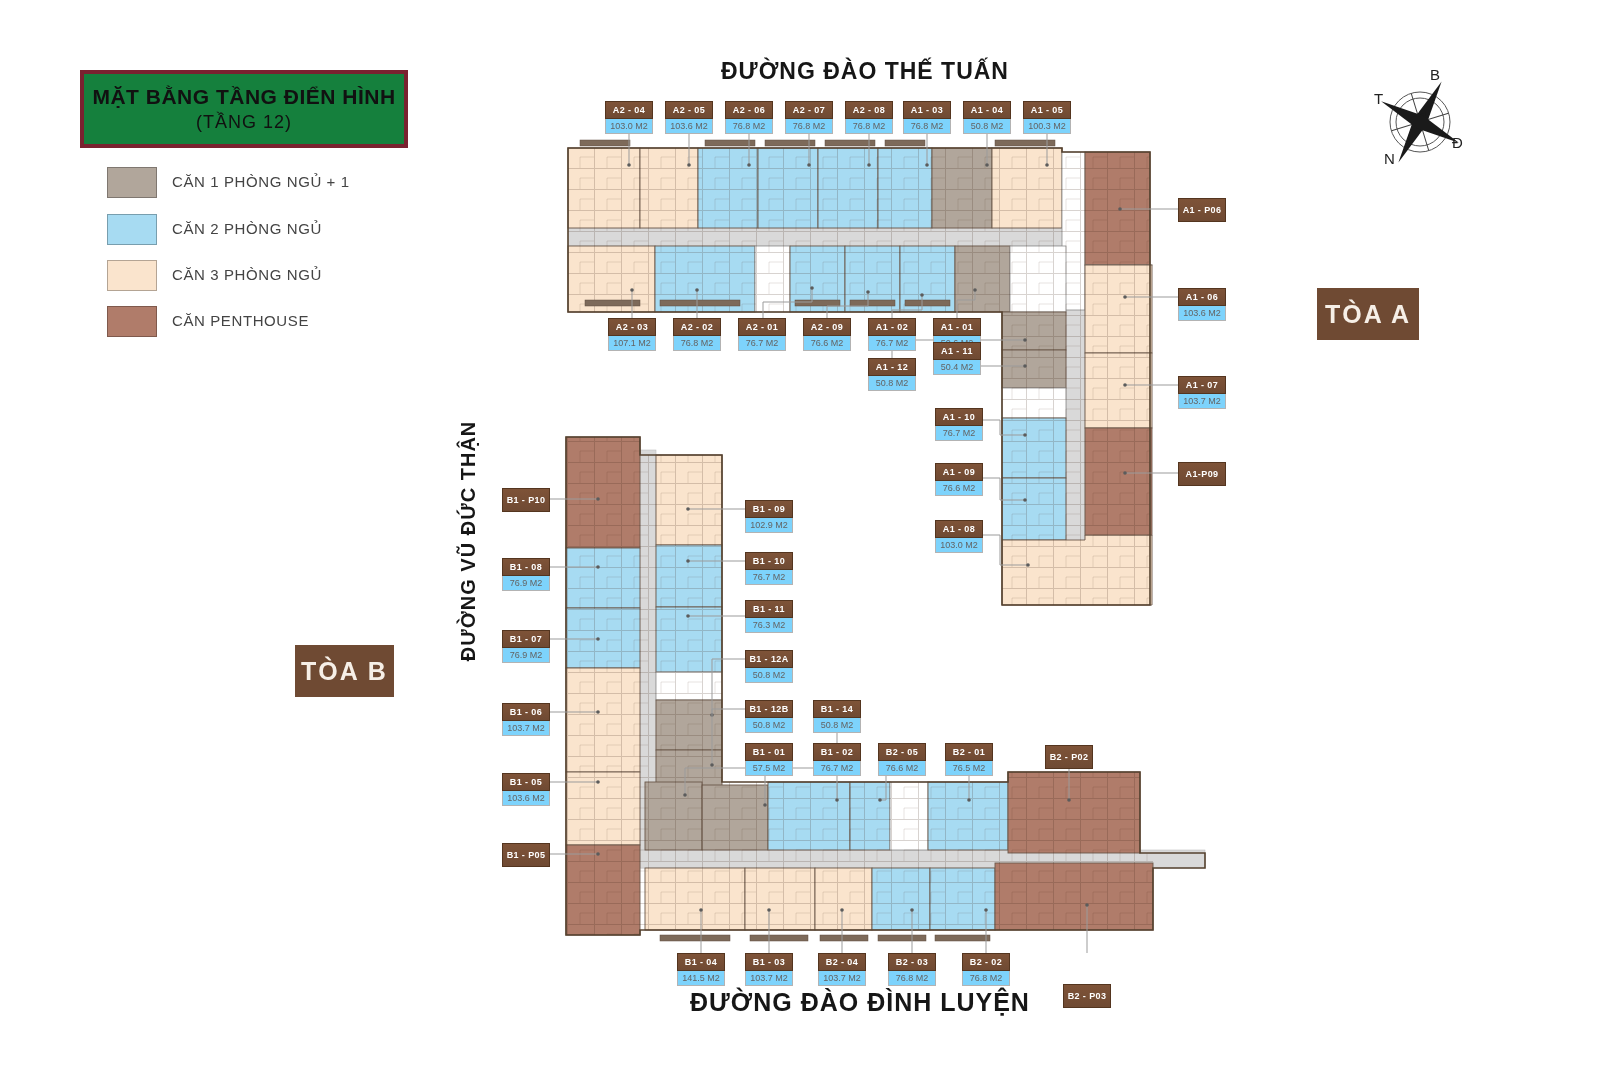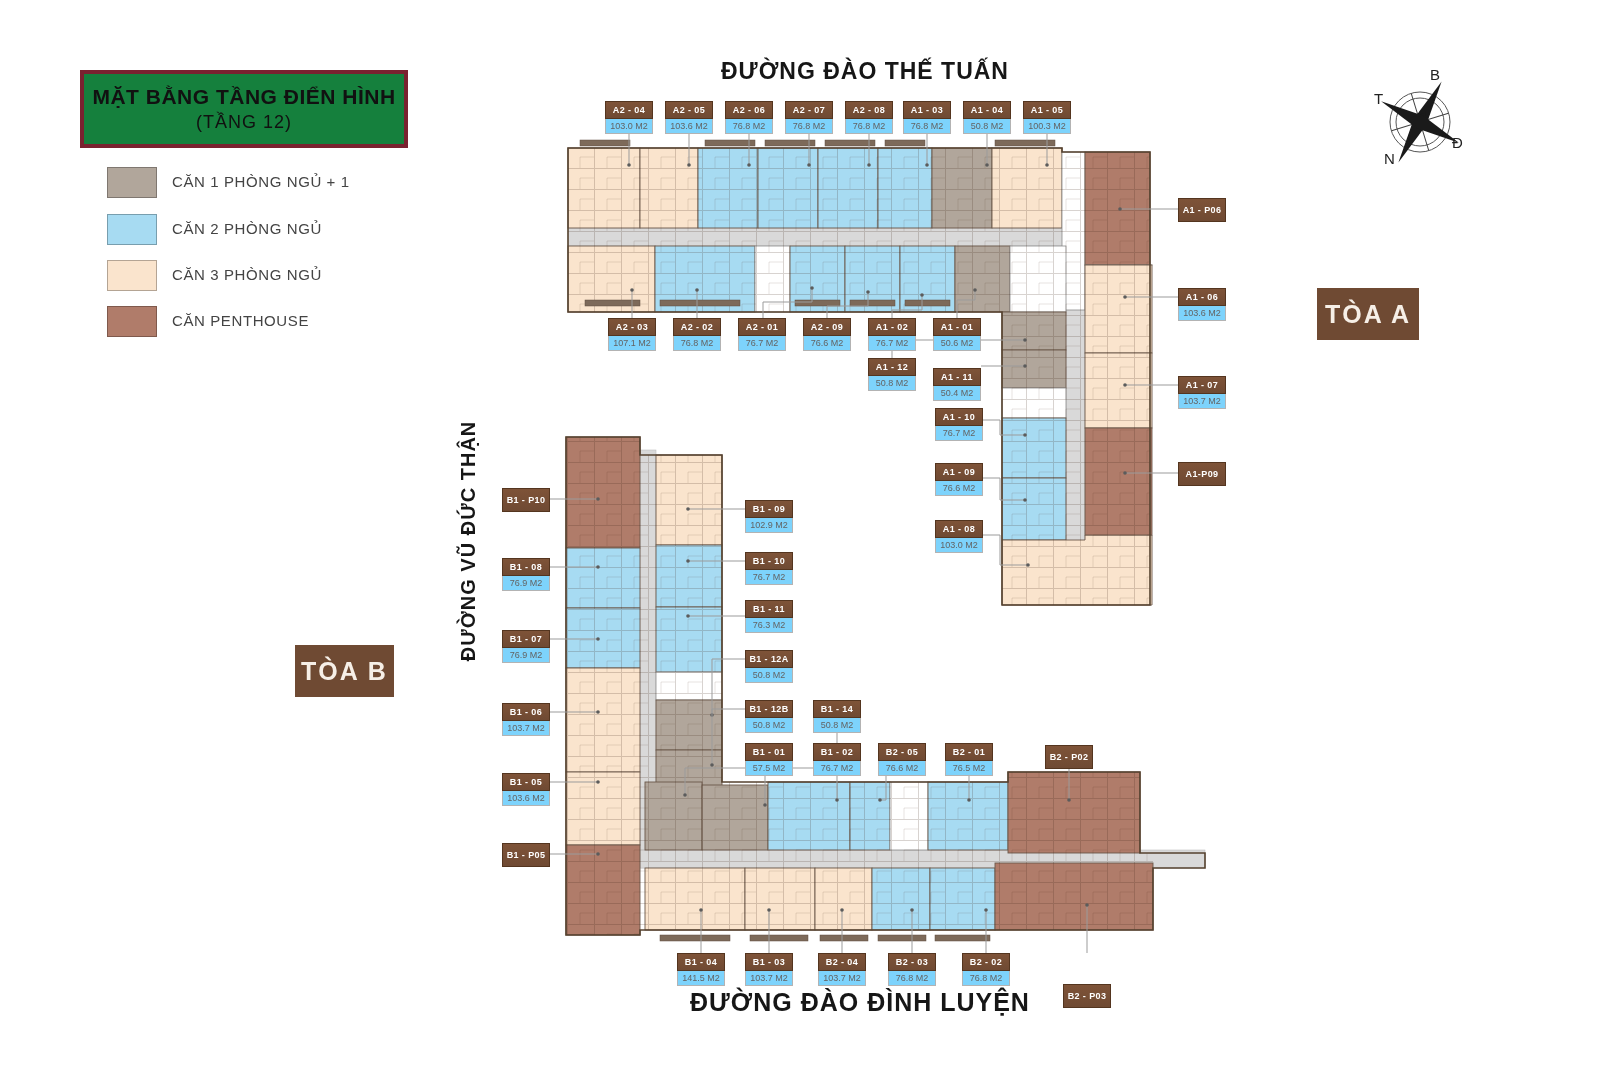--- a/index.html
+++ b/index.html
@@ -300,21 +300,21 @@
     <div class="ar">76.7 M2</div>
   </div>
 <div class="chip" style="left:933px;top:318px;">
     <div class="hd">A1 - 01</div>
     <div class="ar">50.6 M2</div>
   </div>
 <div class="chip" style="left:868px;top:358px;">
     <div class="hd">A1 - 12</div>
     <div class="ar">50.8 M2</div>
   </div>
-<div class="chip" style="left:933px;top:368px;">
+<div class="chip" style="left:933px;top:342px;">
     <div class="hd">A1 - 11</div>
     <div class="ar">50.4 M2</div>
   </div>
 
 <div class="chip" style="left:935px;top:408px;">
     <div class="hd">A1 - 10</div>
     <div class="ar">76.7 M2</div>
   </div>
 <div class="chip" style="left:935px;top:463px;">
     <div class="hd">A1 - 09</div>

